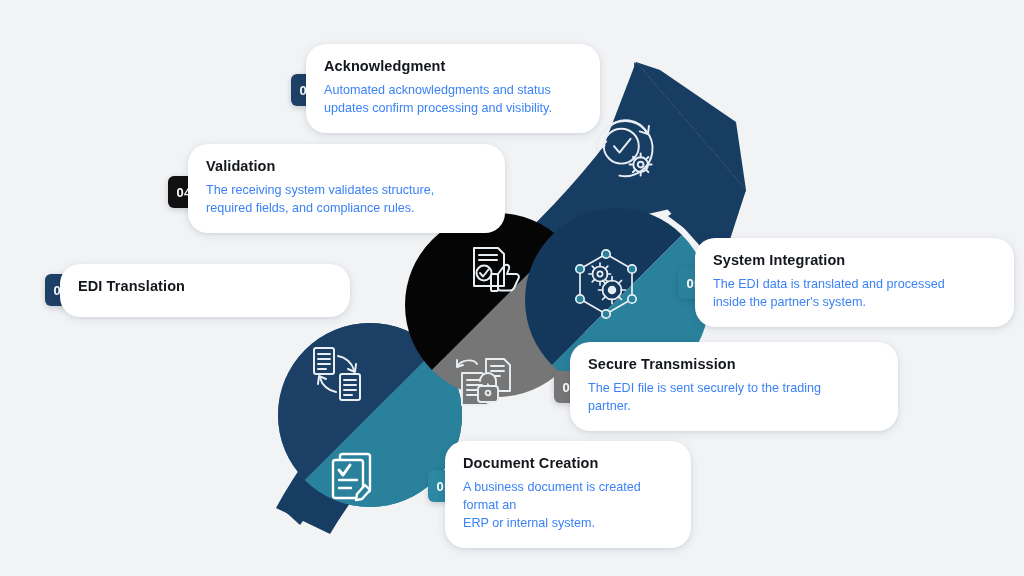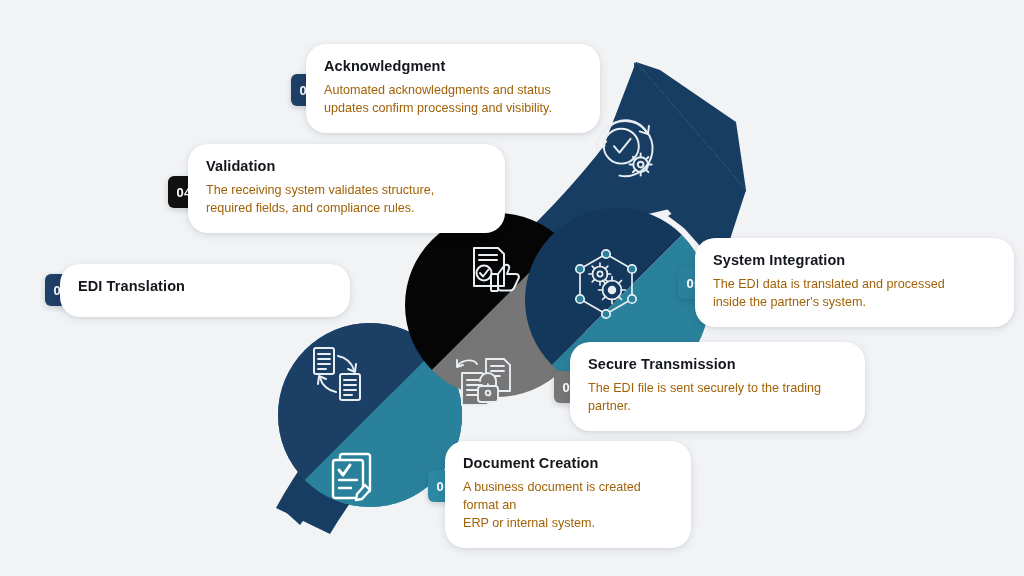--- a/index.html
+++ b/index.html
@@ -37,21 +37,21 @@
   .card-title {
     font-size: 14.5px;
     font-weight: bold;
     color: #14171c;
     letter-spacing: 0.1px;
     margin: 0 0 7px 0;
     line-height: 1.2;
   }
   .card-body {
     font-size: 12.6px;
-    color: #a16207;
+    color: #3b82f6;
     line-height: 1.42;
     margin: 0;
     white-space: pre-line;
   }
   .badge {
     position: absolute;
     width: 32px;
     height: 32px;
     border-radius: 6px;
     color: #ffffff;
@@ -65,21 +65,21 @@
   }
   
   #card-06 { left: 306px; top: 44px;  width: 294px; }
   #badge-06{ left: 291px; top: 74px; }
   #card-04 { left: 188px; top: 144px; width: 317px; }
   #badge-04{ left: 168px; top: 176px; }
   #card-02 { left: 60px;  top: 244px; width: 290px; margin-top: 20px; }
   #badge-02{ left: 45px;  top: 274px; }
   #card-05 { left: 695px; top: 238px; width: 319px; }
   #badge-05{ left: 678px; top: 267px; }
-  #card-03 { left: 570px; top: 342px; width: 295px; }
+  #card-03 { left: 570px; top: 342px; width: 328px; }
   #badge-03{ left: 554px; top: 371px; }
   #card-01 { left: 445px; top: 441px; width: 246px; }
   #badge-01{ left: 428px; top: 470px; }
 </style>
 </head>
 <body style="background: rgb(241, 243, 245);">
 
 <div id="stage">
 
   <svg class="graphic" viewBox="0 0 1024 576">

